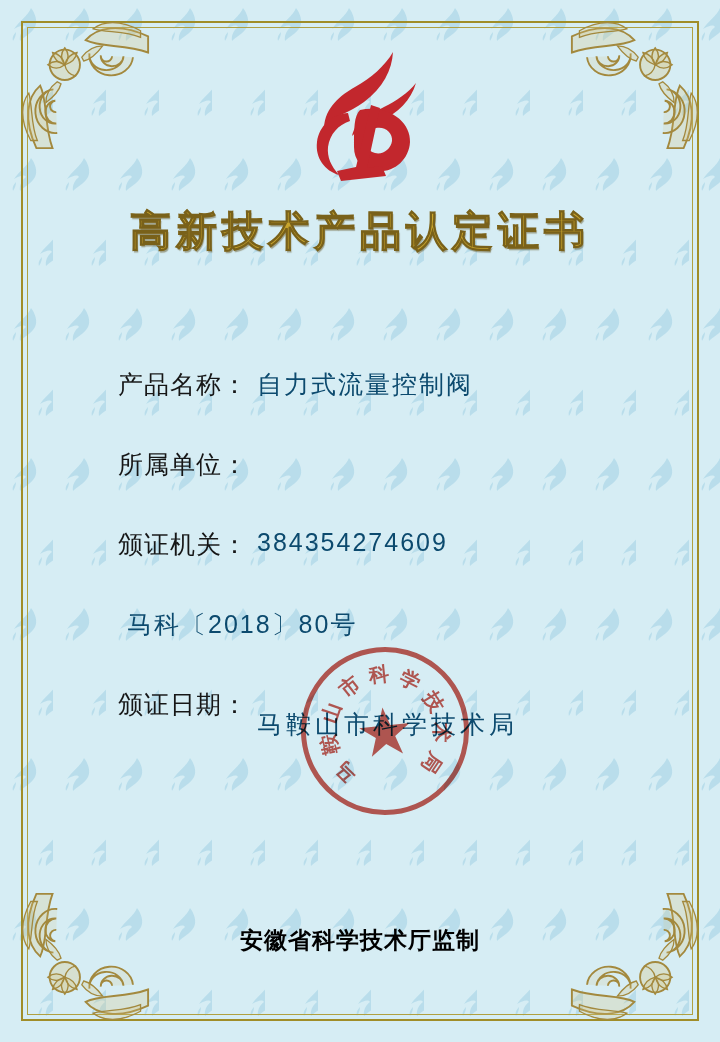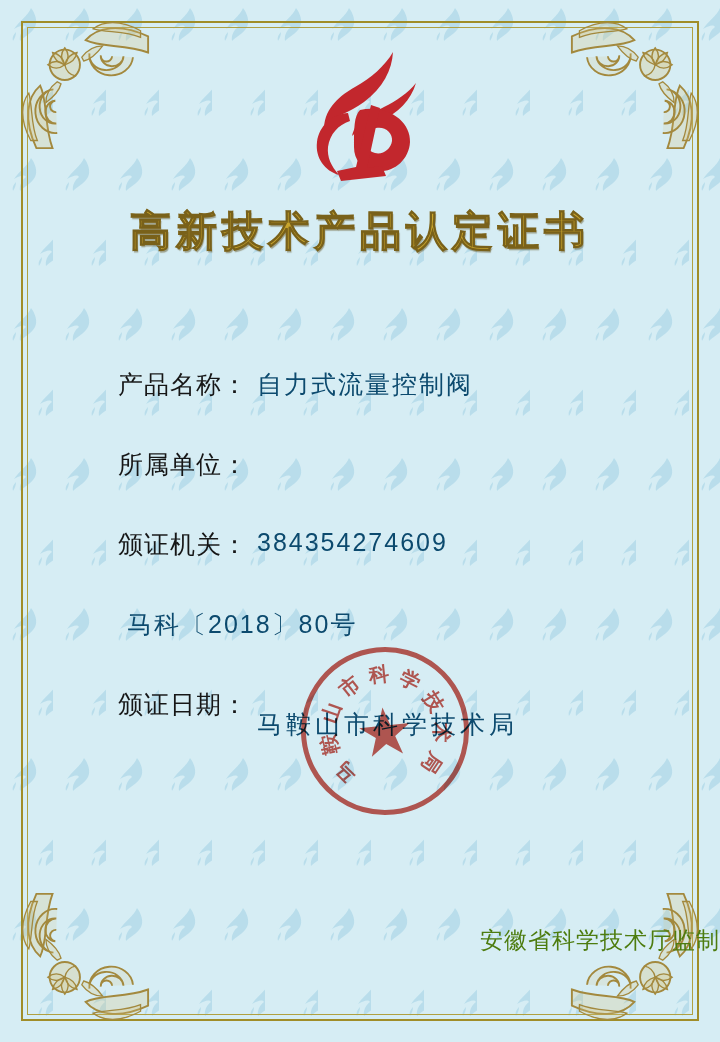--- a/index.html
+++ b/index.html
@@ -36,22 +36,22 @@
   .row{height:80px;display:flex;align-items:flex-start;white-space:nowrap;}
   .label{
     font-size:25px;color:#161616;letter-spacing:1px;font-weight:500;
   }
   .value{
     font-size:25px;color:#0c4a6e;margin-left:9px;letter-spacing:2px;font-weight:500;
   }
   .row.sp4 .value{letter-spacing:4px;margin-top:20px;}
   .row.sp5 .value{letter-spacing:5px;}
   .footer{
-    position:absolute;left:0;top:925px;width:720px;text-align:right;
-    font-size:23px;font-weight:normal;letter-spacing:1px;color:#4d7c0f;z-index:3;
+    position:absolute;left:0;top:925px;width:720px;text-align:center;
+    font-size:23px;font-weight:bold;letter-spacing:1px;color:#000000;z-index:3;
   }
   
   .seal{
     position:absolute;left:301px;top:647px;width:158px;height:158px;
     border:5px solid #c5372d;border-radius:50%;
     z-index:4;opacity:0.82;mix-blend-mode:multiply;
     transform:rotate(-6deg);
   }
   .seal-star{
     position:absolute;left:50%;top:50%;

